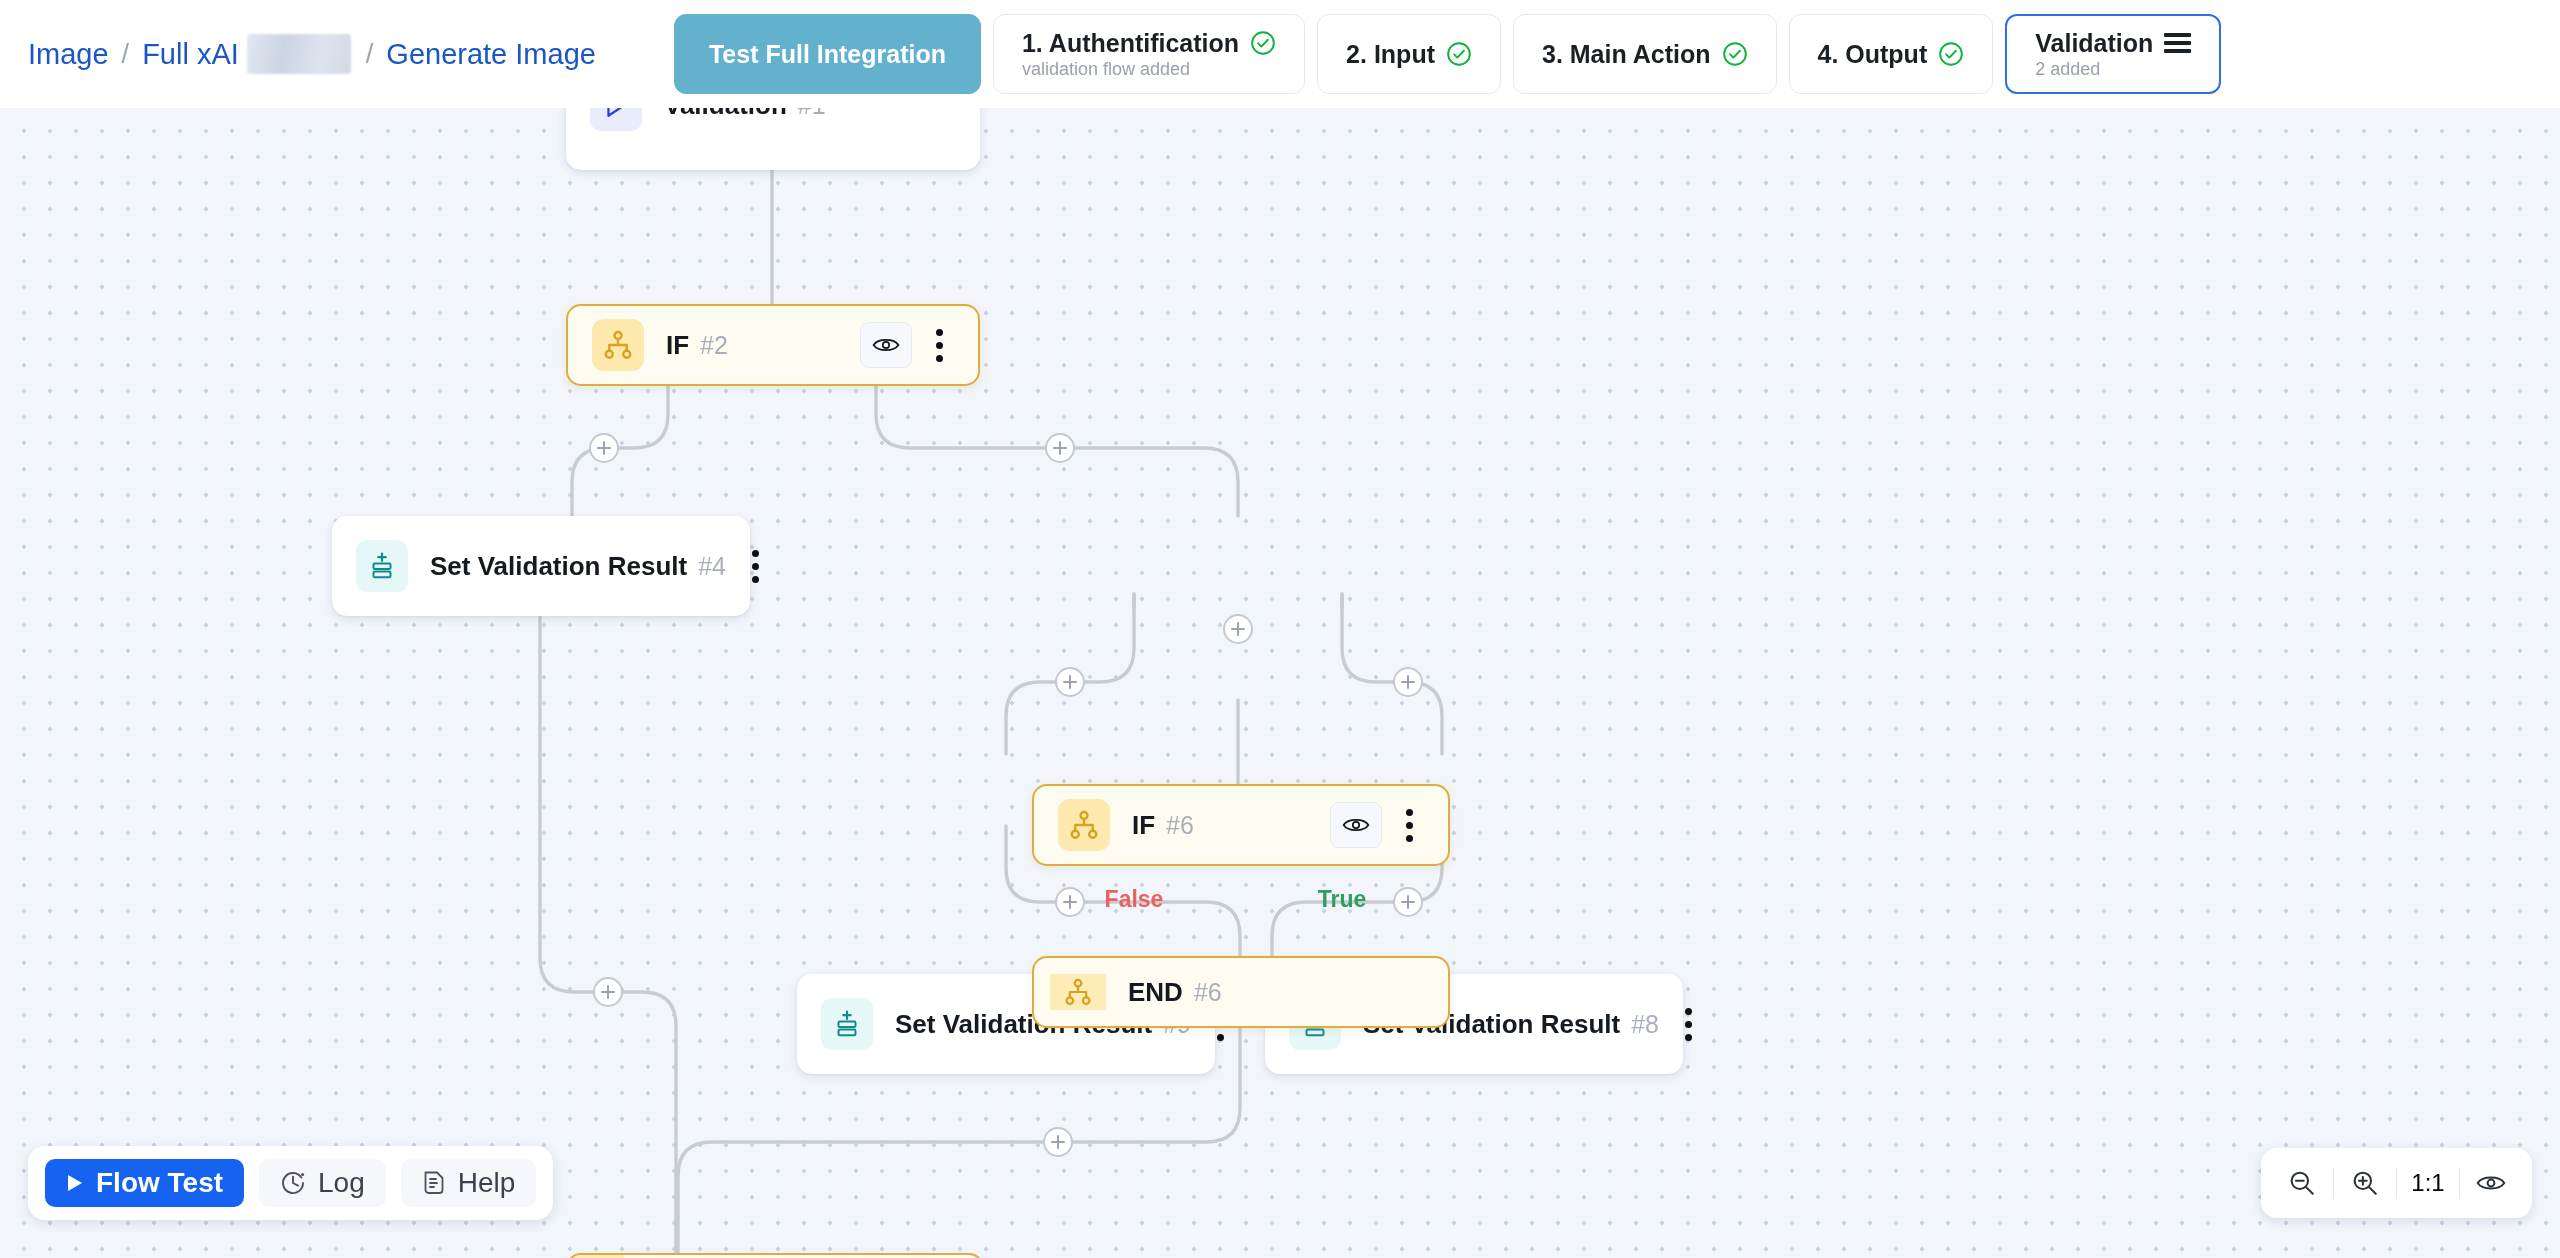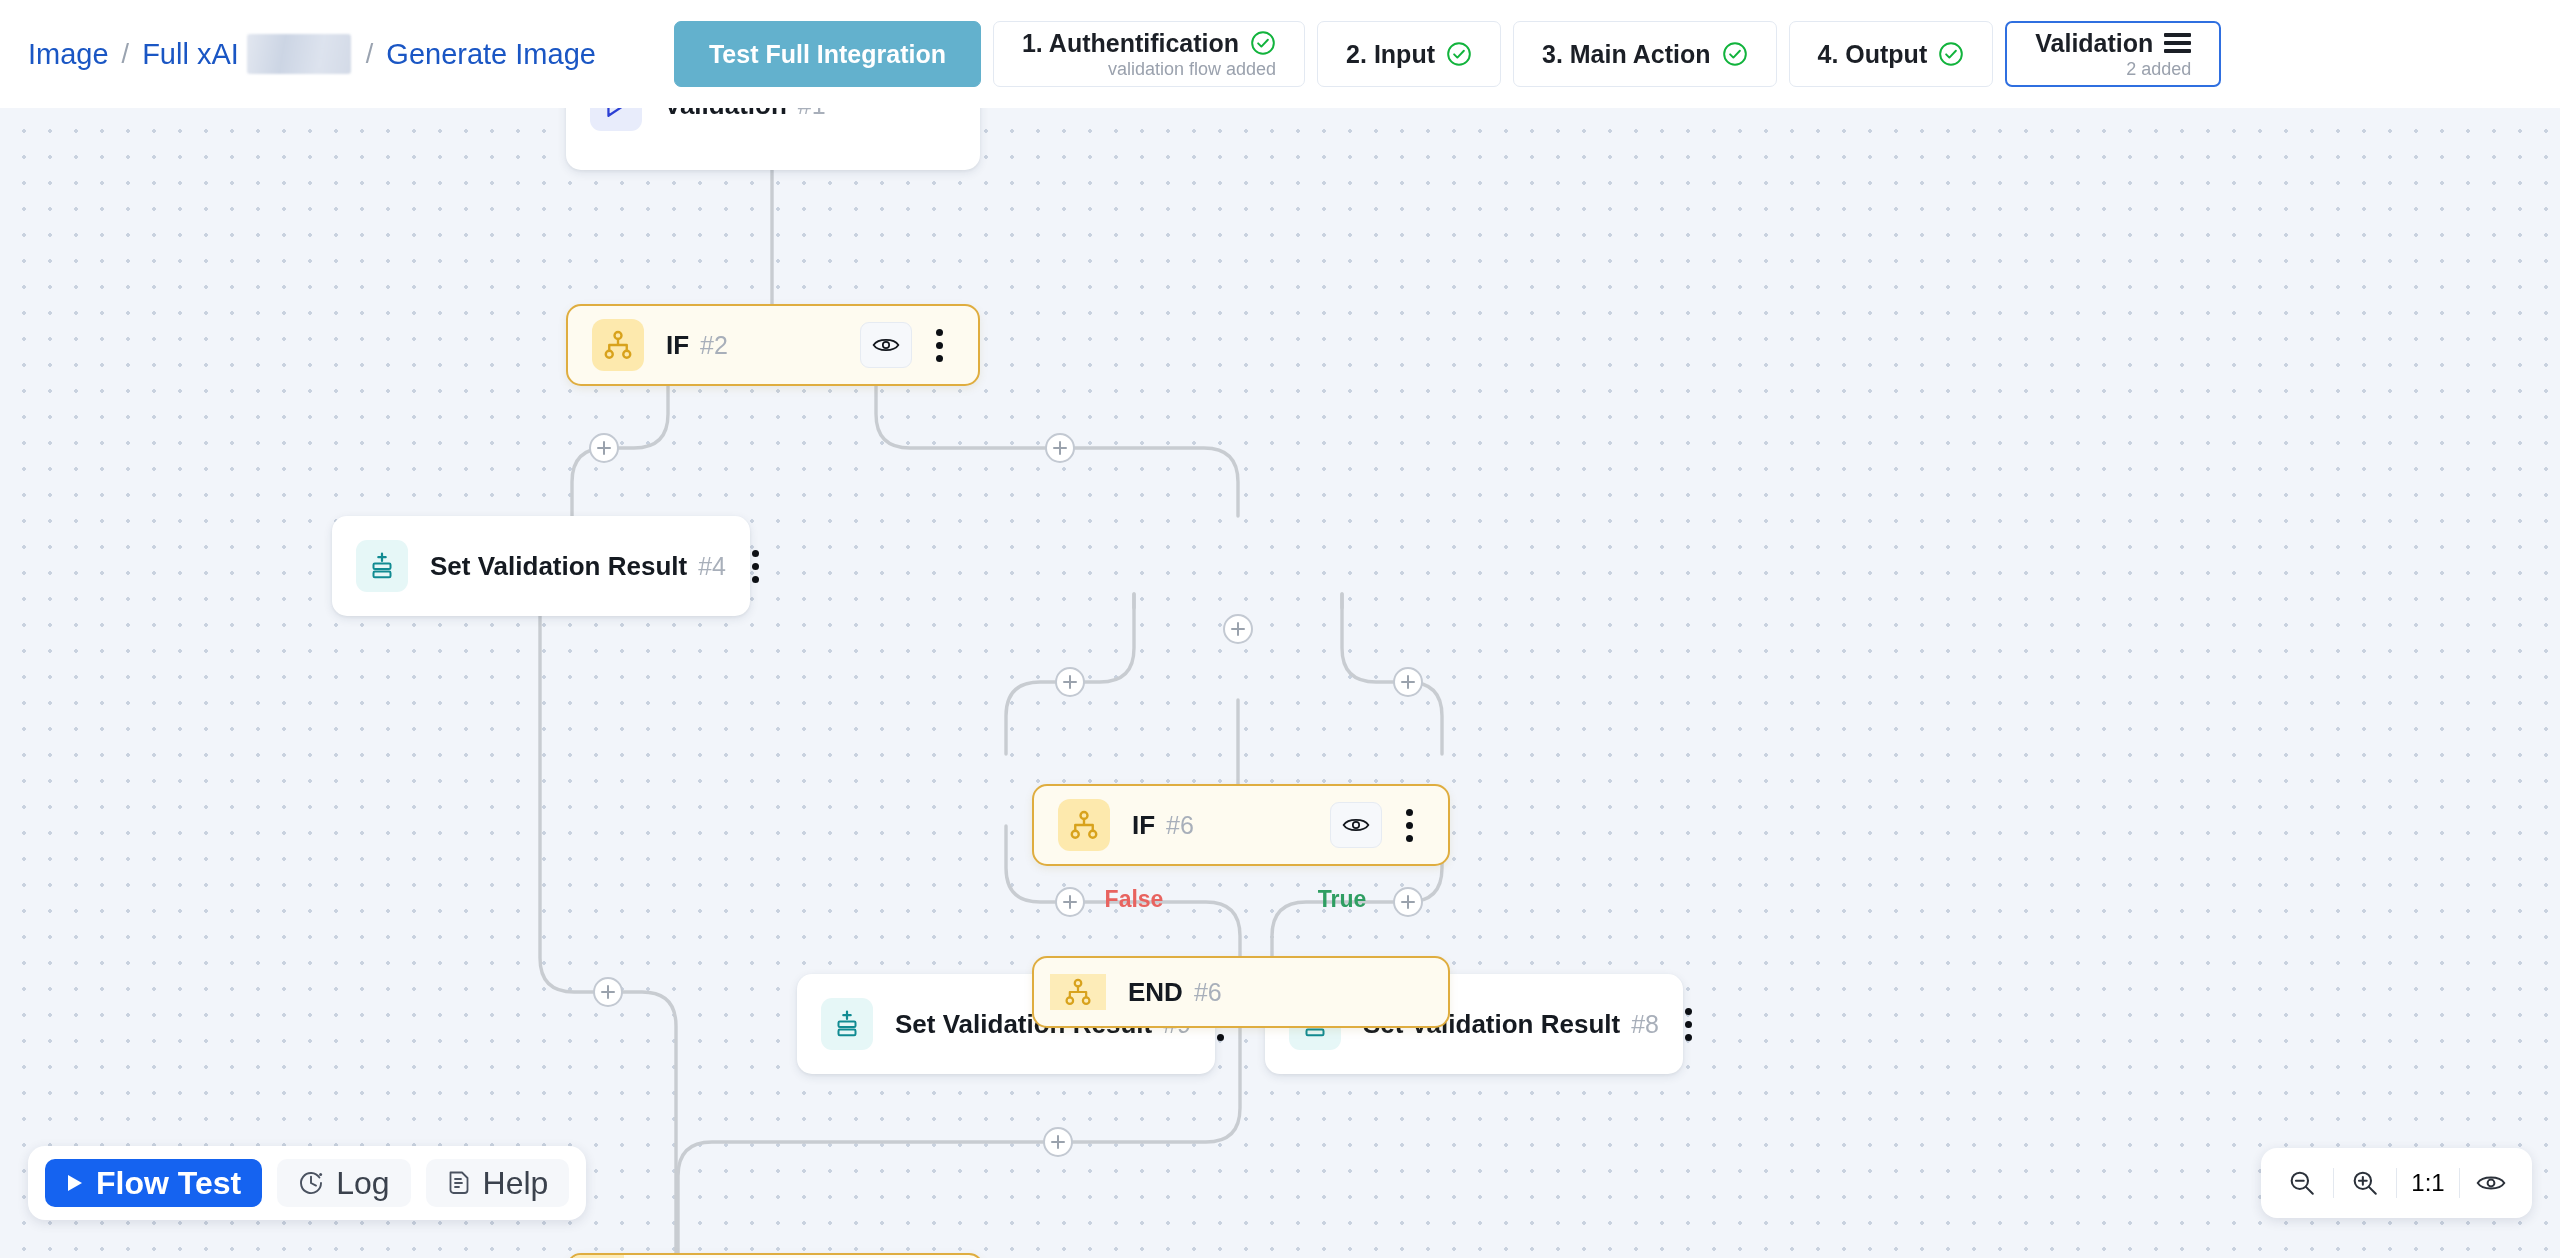--- a/index.html
+++ b/index.html
@@ -32,26 +32,26 @@
     background: linear-gradient(100deg,#e2e7f0 0%,#ccd5e4 35%,#dde3ee 70%,#d3dae7 100%);
     border-radius: 3px;
     margin: 0 2px 0 8px;
     vertical-align: middle;
     filter: blur(1.2px);
   }
 
   .tabs { display: flex; align-items: center; gap: 12px; margin-left: 78px; }
 
   .tab {
-    height: 66px;
+    height: 80px;
     border: 1.5px solid #e3e9f2;
-    border-radius: 7px;
+    border-radius: 12px;
     background: #ffffff;
     display: flex; flex-direction: column;
-    align-items: flex-end; justify-content: center;
+    align-items: flex-start; justify-content: center;
     padding: 0 28px;
     cursor: pointer;
     min-width: 150px;
   }
   .tab.primary {
     background: #63b1cd;
     border-color: #63b1cd;
     padding: 0 34px;
   }
   .tab.primary .tab-label { color: #ffffff; font-weight: 700; font-size: 25px; }
@@ -167,21 +167,21 @@
     box-shadow: 0 3px 12px rgba(30,45,75,0.12);
     display: flex; align-items: center; gap: 15px;
     padding: 13px 17px;
     z-index: 20;
   }
   .btn {
     height: 48px;
     border-radius: 10px;
     display: flex; align-items: center; gap: 12px;
     padding: 0 21px;
-    font-size: 32px; font-weight: 700;
+    font-size: 28px; font-weight: 700;
     cursor: pointer;
     border: none;
     font-family: "Liberation Sans", sans-serif;
   }
   .btn.blue { background: #1563f0; color: #ffffff; }
   .btn.ghost { background: #f5f7fa; color: #3b424d; font-weight: 400; }
 
   .zoombar {
     position: absolute;
     right: 28px; bottom: 40px;

